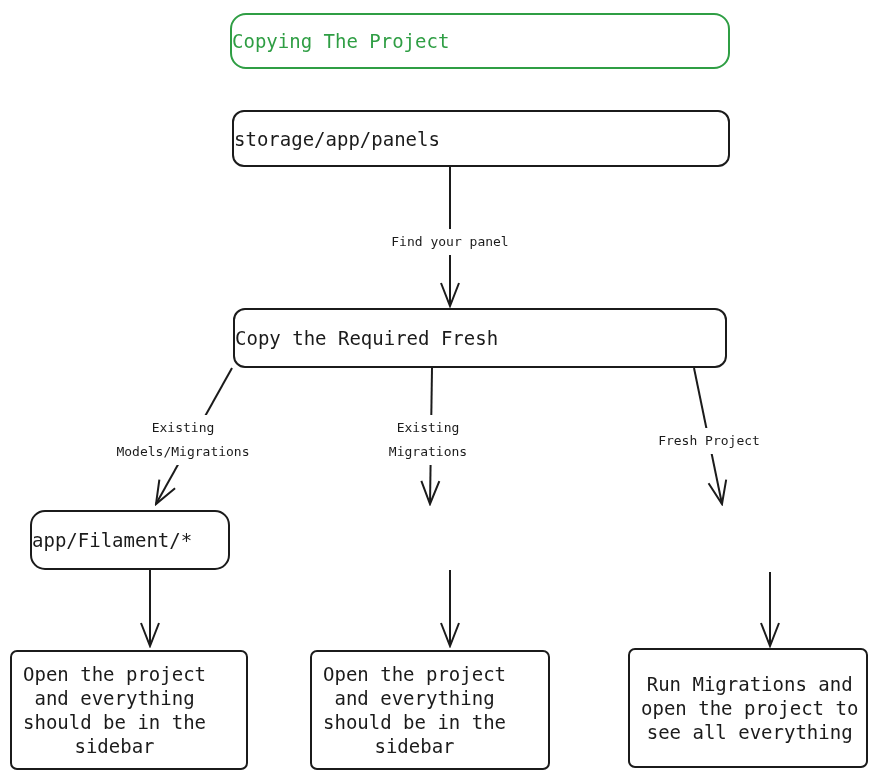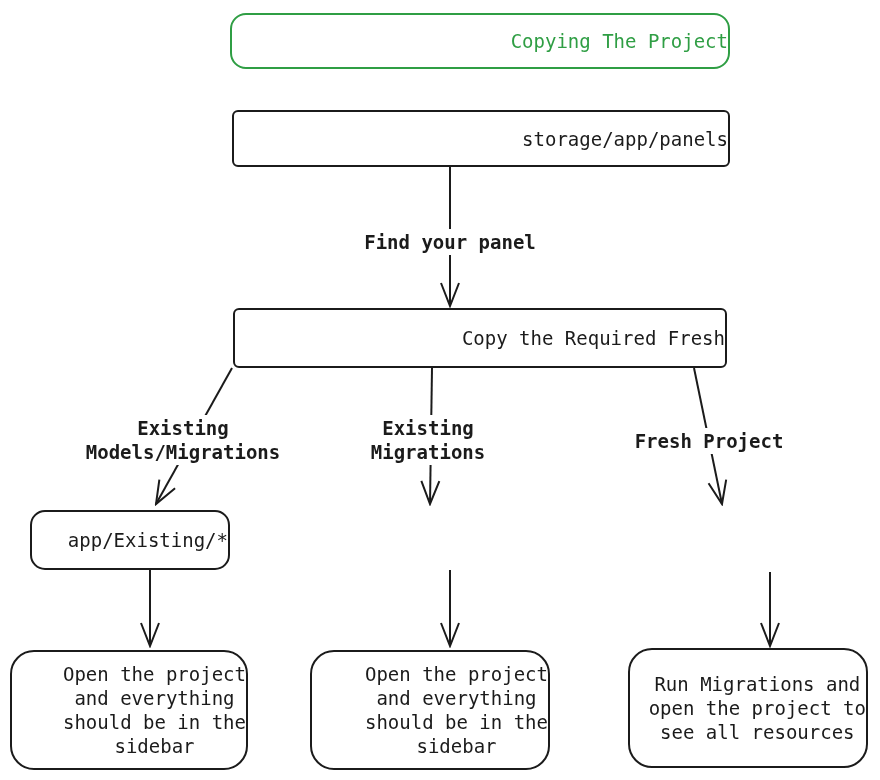--- a/index.html
+++ b/index.html
@@ -16,45 +16,44 @@
     background:var(--bg);
     font-family:"DejaVu Sans Mono","Liberation Mono",monospace;
     color:var(--ink);
     overflow:hidden;
   }
   .edges{position:absolute;left:0;top:0;}
   .edge{stroke:var(--stroke);stroke-width:2;fill:none;}
   .arrowhead-path{stroke:var(--stroke);stroke-width:2;fill:none;}
   .node{
     position:absolute;
-    display:flex;align-items:center;justify-content:flex-end;
+    display:flex;align-items:center;justify-content:flex-start;
     background:var(--bg);
     border:2px solid var(--stroke);
     font-size:19px;line-height:24px;
     text-align:center;
     white-space:pre-line;
   }
   .node .node-label{white-space:pre-line;}
   .node-title{
     border-color:var(--green);
     color:var(--green);
     border-radius:16px;
   }
-  .r14{border-radius:6px;}
+  .r14{border-radius:12px;}
   .r15{border-radius:15px;}
-  .r24{border-radius:24px;}
+  .r24{border-radius:7px;padding-left:11px;}
   .edge-label{
     position:absolute;
     transform:translate(-50%,-50%);
     background:var(--bg);
     padding:1px 5px;
-    font-size:19px;line-height:24px;
+    font-size:13px;line-height:24px;
     text-align:center;
     white-space:pre-line;
-    font-weight:bold;
   }
 </style>
 </head>
 <body>
 
 <div class="canvas">
 
   <svg class="edges" width="880" height="780" viewBox="0 0 880 780">
     <defs>
       <marker id="arrowV" viewBox="0 0 28 24" markerWidth="28" markerHeight="24" markerUnits="userSpaceOnUse" refX="26" refY="12" orient="auto">
@@ -76,21 +75,21 @@
 
   <div class="node r14" style="left:232px;top:110px;width:498px;height:57px">
     <span class="node-label">storage/app/panels</span>
   </div>
 
   <div class="node r14" style="left:233px;top:308px;width:494px;height:60px">
     <span class="node-label">Copy the Required Fresh</span>
   </div>
 
   <div class="node r15" style="left:30px;top:510px;width:200px;height:60px">
-    <span class="node-label">app/Existing/*</span>
+    <span class="node-label">app/Filament/*</span>
   </div>
 
 
 
   <div class="node r24" style="left:10px;top:650px;width:238px;height:120px">
     <span class="node-label">Open the project
 and everything
 should be in the
 sidebar</span>
   </div>
@@ -98,21 +97,21 @@
   <div class="node r24" style="left:310px;top:650px;width:240px;height:120px">
     <span class="node-label">Open the project
 and everything
 should be in the
 sidebar</span>
   </div>
 
   <div class="node r24" style="left:628px;top:648px;width:240px;height:120px">
     <span class="node-label">Run Migrations and
 open the project to
-see all resources</span>
+see all everything</span>
   </div>
 
   <div class="edge-label" style="left:450px;top:242px">Find your panel</div>
 
   <div class="edge-label" style="left:183px;top:440px">Existing
 Models/Migrations</div>
 
   <div class="edge-label" style="left:428px;top:440px">Existing
 Migrations</div>
 

